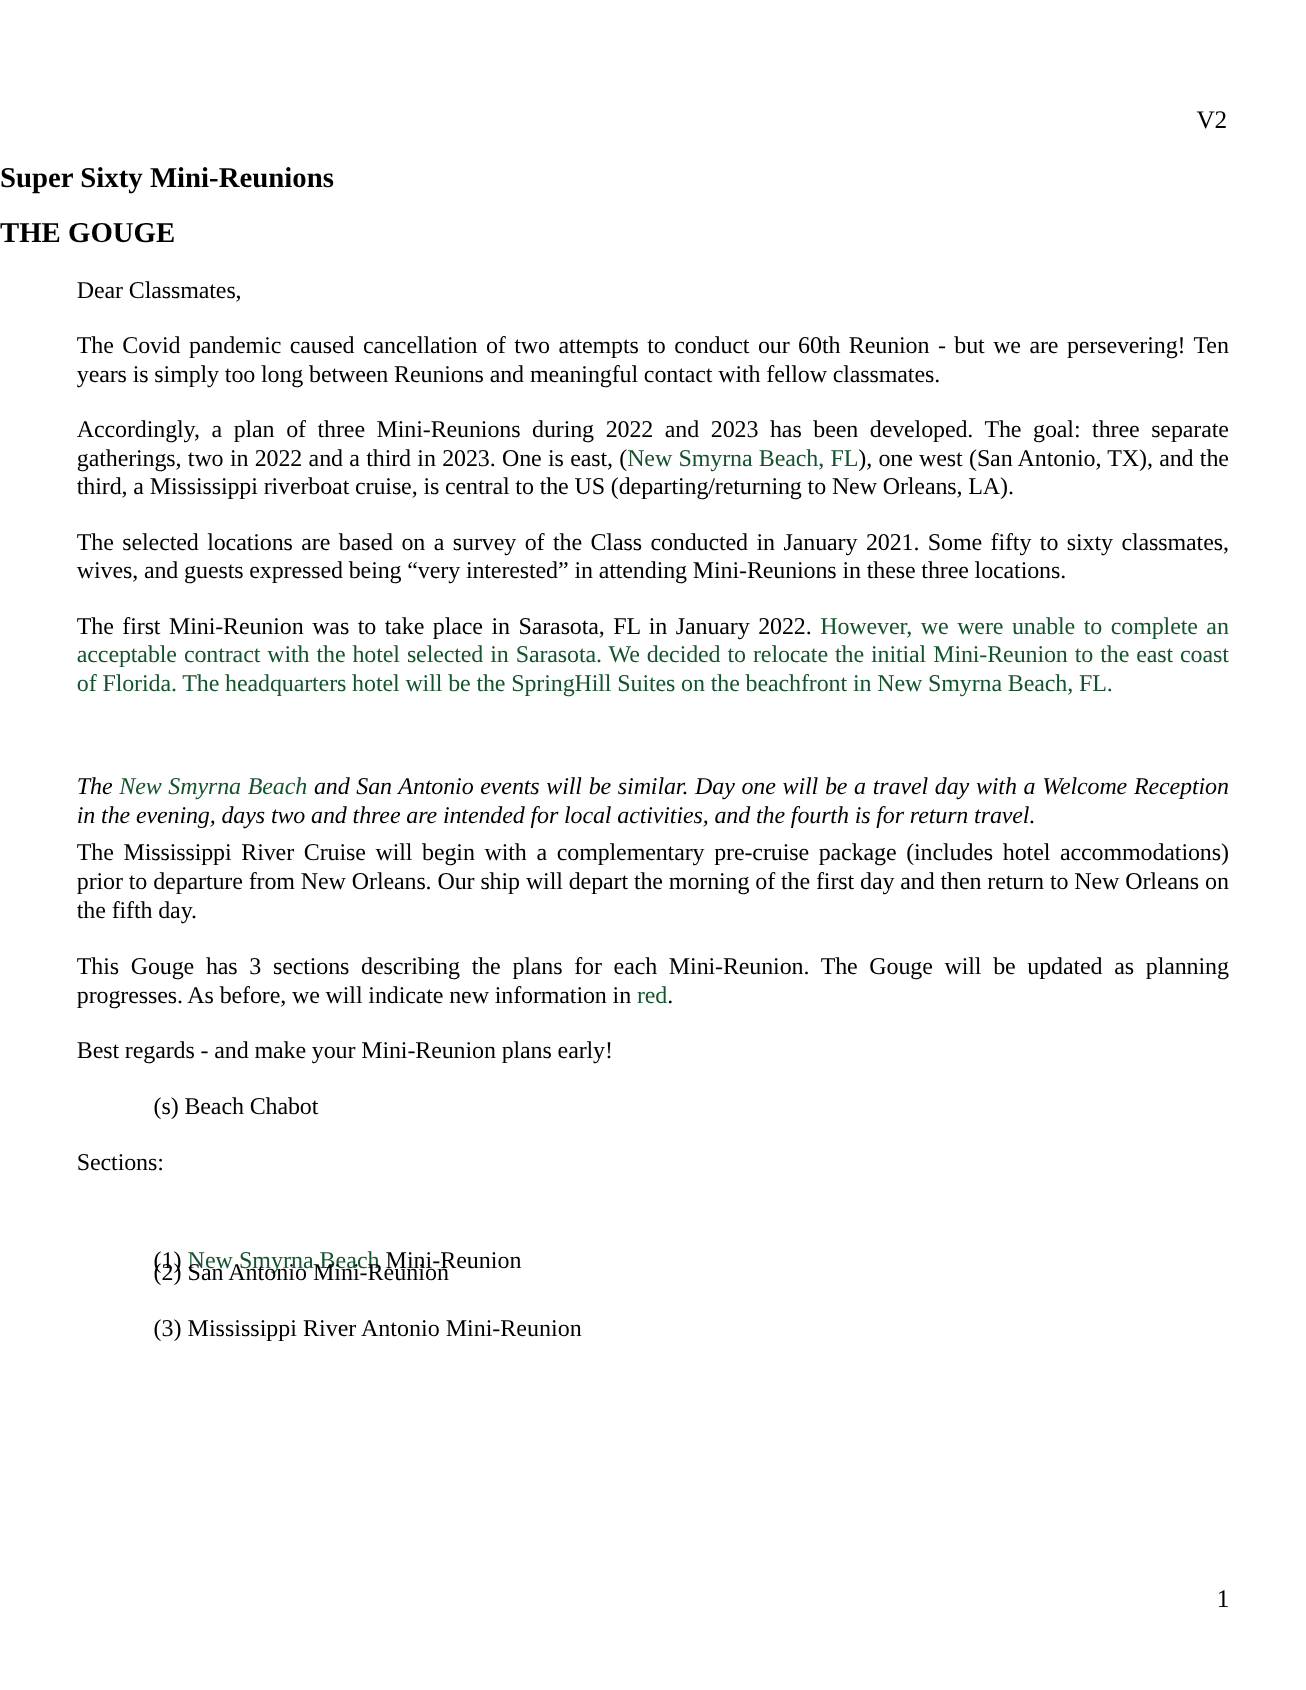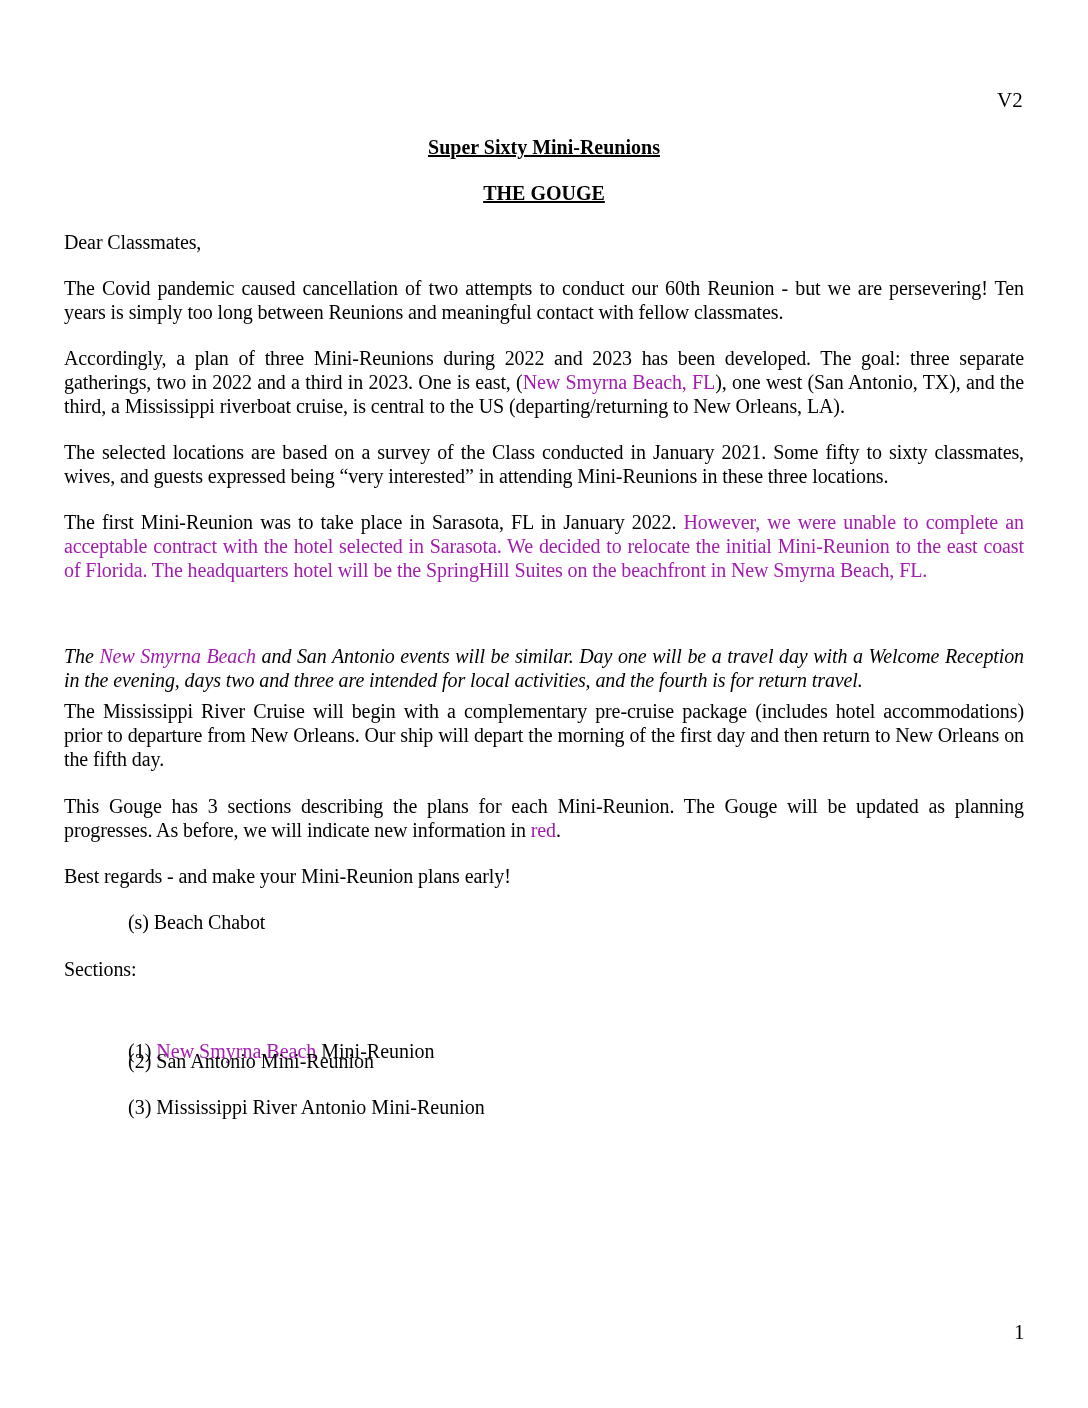--- a/index.html
+++ b/index.html
@@ -9,36 +9,35 @@
     }
     body {
       width: 1088px;
       height: 1408px;
       position: relative;
       overflow: hidden;
       font-family: "Liberation Serif", "DejaVu Serif", serif;
       color: #000000;
       font-size: 20px;
     }
-    .red { color: #a21caf; }
+    .red { color: #14532d; }
     .version {
       position: absolute;
       top: 88px;
       left: 997px;
       font-size: 21px;
       color: #000000;
     }
     .title {
       position: absolute;
       left: 0;
       width: 1088px;
-      text-align: center;
+      text-align: left;
       font-weight: bold;
-      font-size: 20px;
-      text-decoration: underline;
+      font-size: 24px;
     }
     .title-1 { top: 136px; }
     .title-2 { top: 182px; }
     .para {
       position: absolute;
       left: 64px;
       width: 960px;
       line-height: 24px;
       text-align: justify;
       font-size: 20px;

